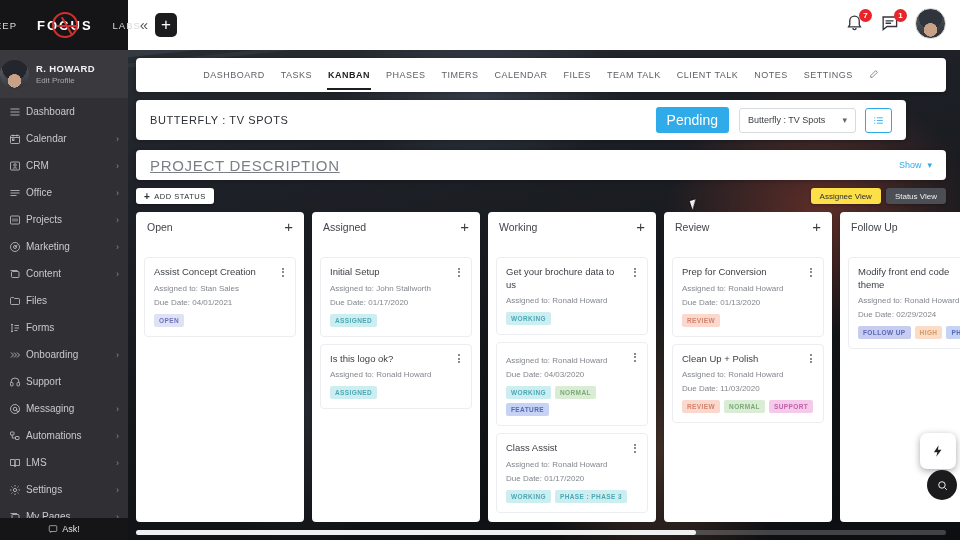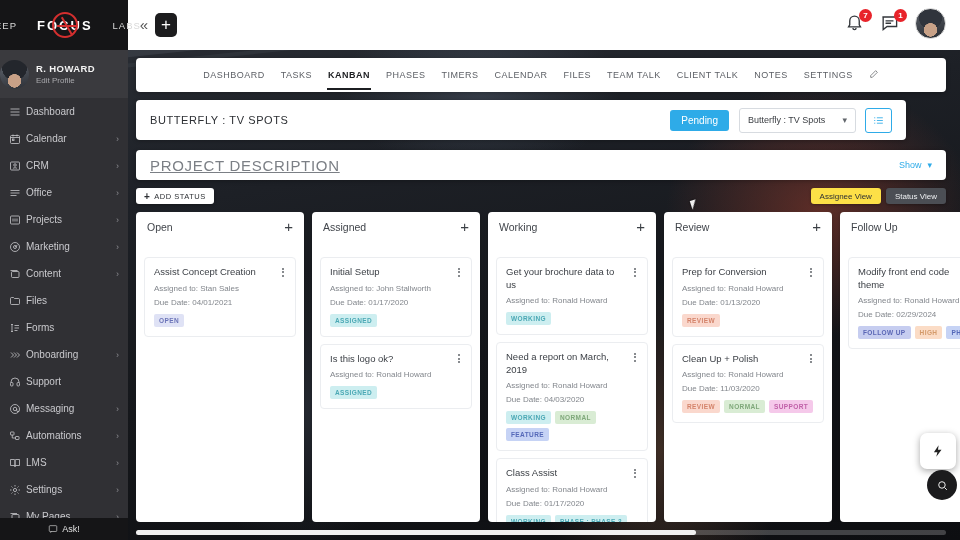--- a/index.html
+++ b/index.html
@@ -136,21 +136,21 @@
   .tab.active { color: #1c1e21; font-weight: 700; }
   .tab.active::after {
     content: ""; position: absolute; left: 0; right: 0; bottom: -6px;
     height: 2.5px; background: #1c1e21;
   }
   .tab-edit svg { width: 10px; height: 10px; stroke: #44474c; fill: none; stroke-width: 1.5; }
 
   .title-panel { left: 136px; top: 100px; width: 770px; height: 40px; display: flex; align-items: center; padding: 0 14px; }
   .proj-title { font-size: 11px; color: #2c2f33; letter-spacing: .6px; flex: 1; font-weight: 500; }
   .pending-pill {
-    background: #2eabe8; color: #fff; font-size: 10px; padding: 5px 11px;
+    background: #2eabe8; color: #fff; font-size: 14px; padding: 5px 11px;
     border-radius: 3px; cursor: pointer;
   }
   .proj-select {
     margin-left: 10px; border: 1px solid #d7dbe0; border-radius: 3px;
     height: 25px; width: 117px; display: flex; align-items: center;
     padding: 0 8px; font-size: 9px; color: #3d4045; cursor: pointer;
   }
   .proj-select .cv { margin-left: auto; color: #62666c; font-size: 9px; }
   .list-view-btn {
     margin-left: 9px; width: 27px; height: 25px; border: 1.5px solid #2eabe8;
@@ -579,21 +579,20 @@
             <div class="tags">
               <span class="tag" style="background: rgb(205, 238, 240); color: rgb(74, 168, 180);">WORKING</span>
             </div>
             <div class="card-dots">
               <i></i>
               <i></i>
               <i></i>
             </div>
           </div>
           <div class="card">
-            <div class="card-title">Need a report on March, 2019</div>
             <div class="card-meta">Assigned to: Ronald Howard</div>
             <div class="card-meta">Due Date: 04/03/2020</div>
             <div class="tags">
               <span class="tag" style="background: rgb(205, 238, 240); color: rgb(74, 168, 180);">WORKING</span>
               <span class="tag" style="background: rgb(217, 236, 212); color: rgb(127, 168, 122);">NORMAL</span>
               <span class="tag" style="background: rgb(198, 211, 245); color: rgb(84, 104, 184);">FEATURE</span>
             </div>
             <div class="card-dots">
               <i></i>
               <i></i>

